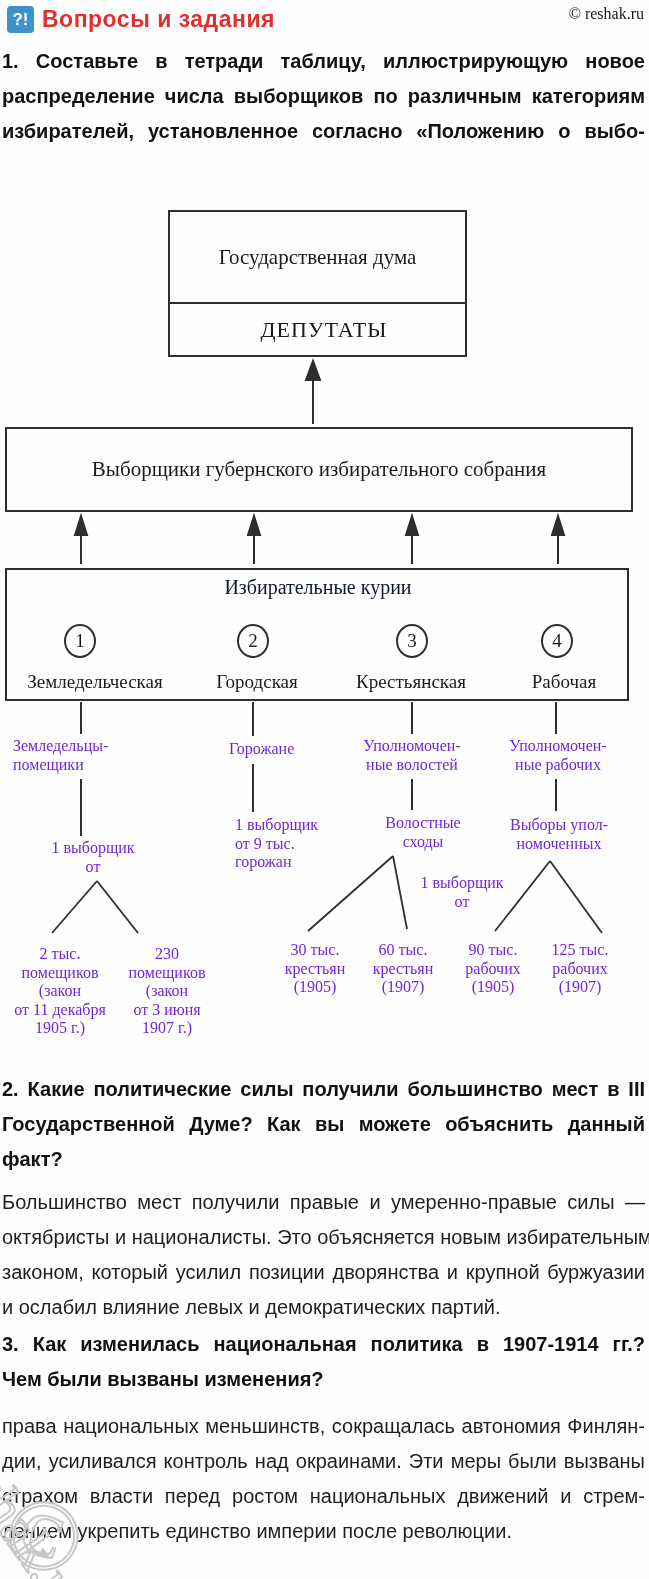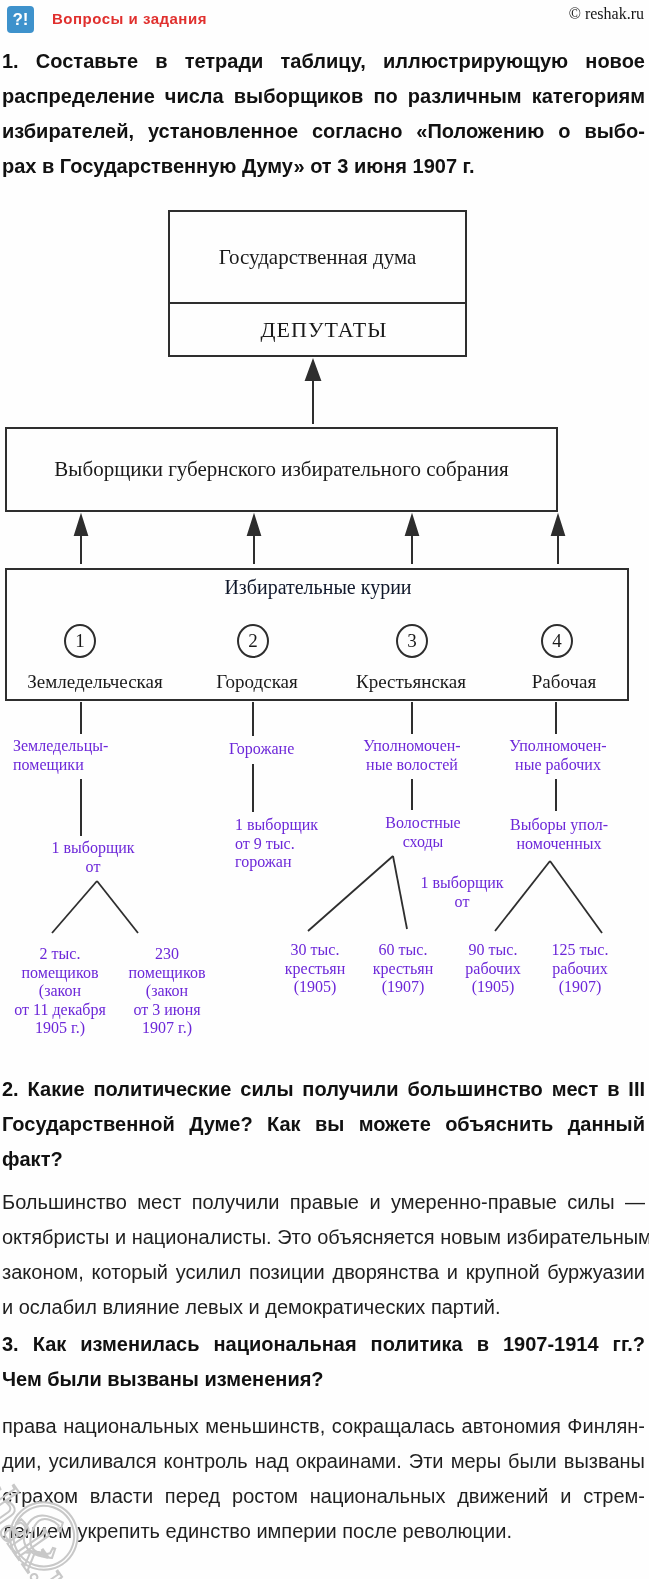--- a/index.html
+++ b/index.html
@@ -8,21 +8,21 @@
     background:#fefefe;overflow:hidden;
     font-family:"Liberation Sans",sans-serif;color:#1f1f1f;
   }
   
   .hdr-icon{
     position:absolute;left:7px;top:6px;width:27px;height:27px;border-radius:4px;
     background:#3e92cc;color:#fff;font-weight:bold;font-size:17px;
     display:flex;align-items:center;justify-content:center;
   }
   .hdr-title{
-    position:absolute;left:52px;top:5px;margin:0;font-size:15px;line-height:28px;
+    position:absolute;left:42px;top:5px;margin:0;font-size:23px;line-height:28px;
     font-weight:bold;color:#e0302e;letter-spacing:0.5px;
   }
   .hdr-copy{
     position:absolute;right:5px;top:5px;font-family:"Liberation Serif",serif;
     font-size:16px;color:#161616;
   }
   
   .para{position:absolute;left:2px;right:4px;}
   .para .tline{
     font-size:20px;line-height:35px;height:35px;white-space:nowrap;
@@ -33,21 +33,21 @@
   .q1{top:44px;} .q2{top:1072px;} .a2{top:1185px;} .q3{top:1327px;} .a3{top:1409px;}
   
   .diagram-svg{position:absolute;left:0;top:0;pointer-events:none;}
   .dbox{
     position:absolute;border:2px solid #2e2e2e;background:transparent;
     font-family:"Liberation Serif","DejaVu Serif",serif;color:#1a1a1a;box-sizing:border-box;
   }
   .duma-box{left:168px;top:210px;width:299px;height:147px;}
   .duma-top{height:90px;border-bottom:2px solid #2e2e2e;display:flex;align-items:center;justify-content:center;font-size:21px;}
   .duma-bottom{height:51px;display:flex;align-items:center;justify-content:center;font-size:22px;letter-spacing:1px;padding-left:13px;}
-  .gub-box{left:5px;top:427px;width:553px;height:85px;display:flex;align-items:center;justify-content:center;font-size:21px;}
+  .gub-box{left:5px;top:427px;width:628px;height:85px;display:flex;align-items:center;justify-content:center;font-size:21px;}
   .curia-box{left:5px;top:568px;width:624px;height:133px;}
   .curia-title{position:absolute;left:318px;top:576px;transform:translateX(-50%);
     font-family:Liberation Serif, serif;font-size:20px;color:#0f172a;white-space:nowrap;}
   .circle{
     position:absolute;width:32px;height:34px;border:2px solid #2e2e2e;border-radius:50%;
     display:flex;align-items:center;justify-content:center;box-sizing:border-box;
     font-family:"Liberation Serif",serif;font-size:19px;color:#1a1a1a;background:transparent;
   }
   .c1{left:64px;top:624px;} .c2{left:237px;top:624px;} .c3{left:396px;top:624px;} .c4{left:541px;top:624px;}
   .curia-name{position:absolute;top:671px;transform:translateX(-50%);
@@ -74,21 +74,20 @@
 <div class="page">
 
   <div class="hdr-icon" style="background: rgb(62, 146, 204);">?!</div>
   <h1 class="hdr-title" style="color: rgb(224, 48, 46);">Вопросы и задания</h1>
   <div class="hdr-copy">© reshak.ru</div>
 
   <section class="para bold q1">
       <div class="tline">1. Составьте в тетради таблицу, иллюстрирующую новое</div>
       <div class="tline">распределение числа выборщиков по различным категориям</div>
       <div class="tline">избирателей, установленное согласно «Положению о выбо-</div>
-      <div class="tline tline-last">рах в Государственную Думу» от 3 июня 1907 г.</div>
     </section>
 
   <svg class="diagram-svg" width="649" height="1579" viewBox="0 0 649 1579">
     <g stroke="#2e2e2e" stroke-width="2" fill="#2e2e2e">
 
       <line x1="313" y1="424" x2="313" y2="374"></line>
       <polygon points="306,380 313,361 320,380"></polygon>
 
       <line x1="81" y1="564" x2="81" y2="532"></line>
         <polygon points="75,535 81,516 87,535"></polygon>

